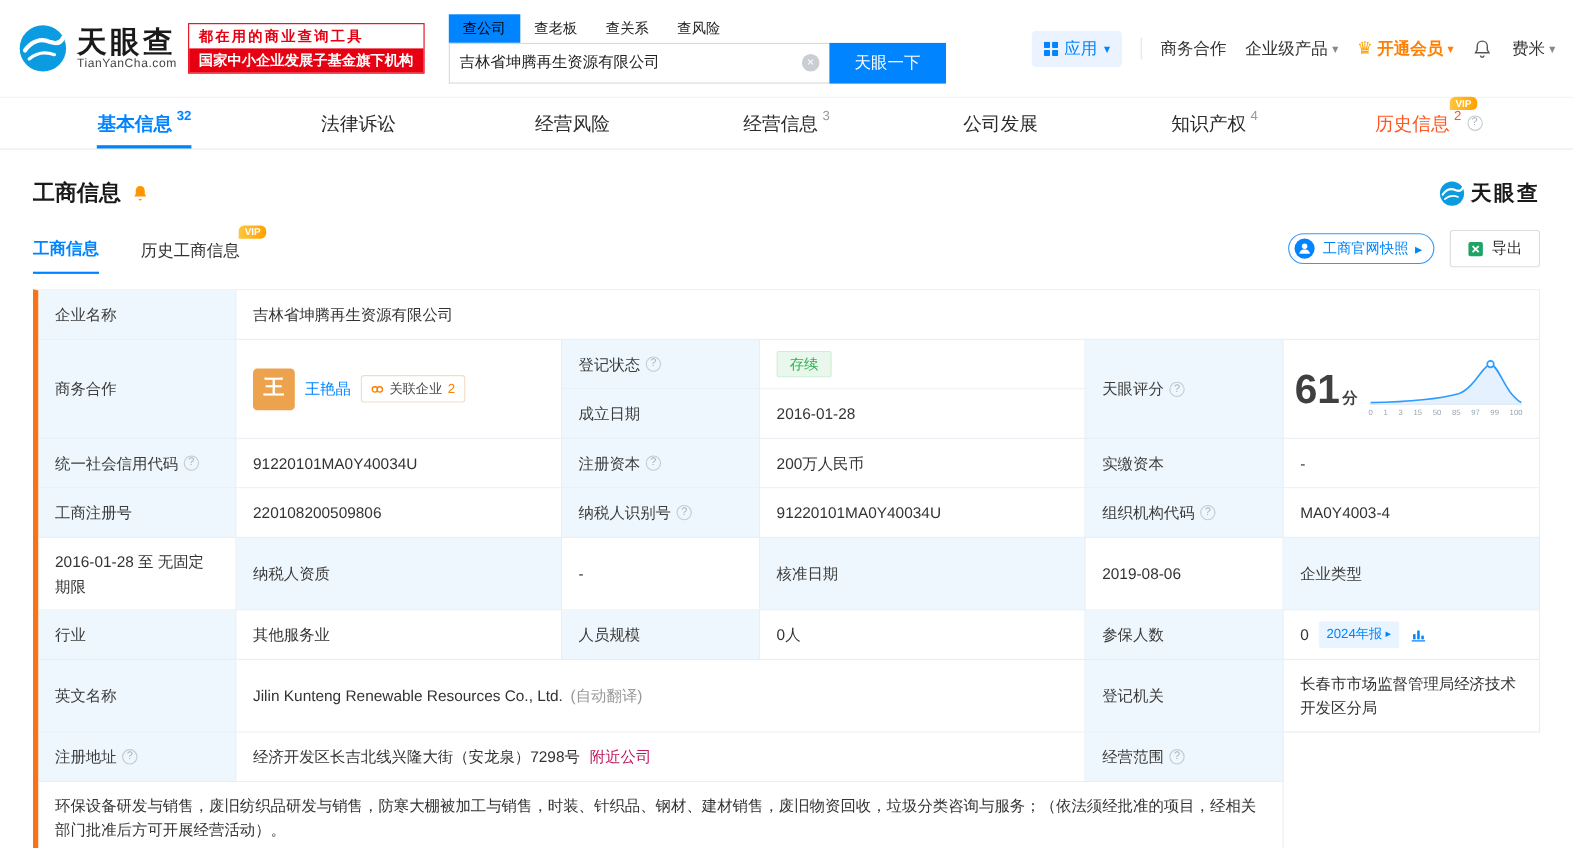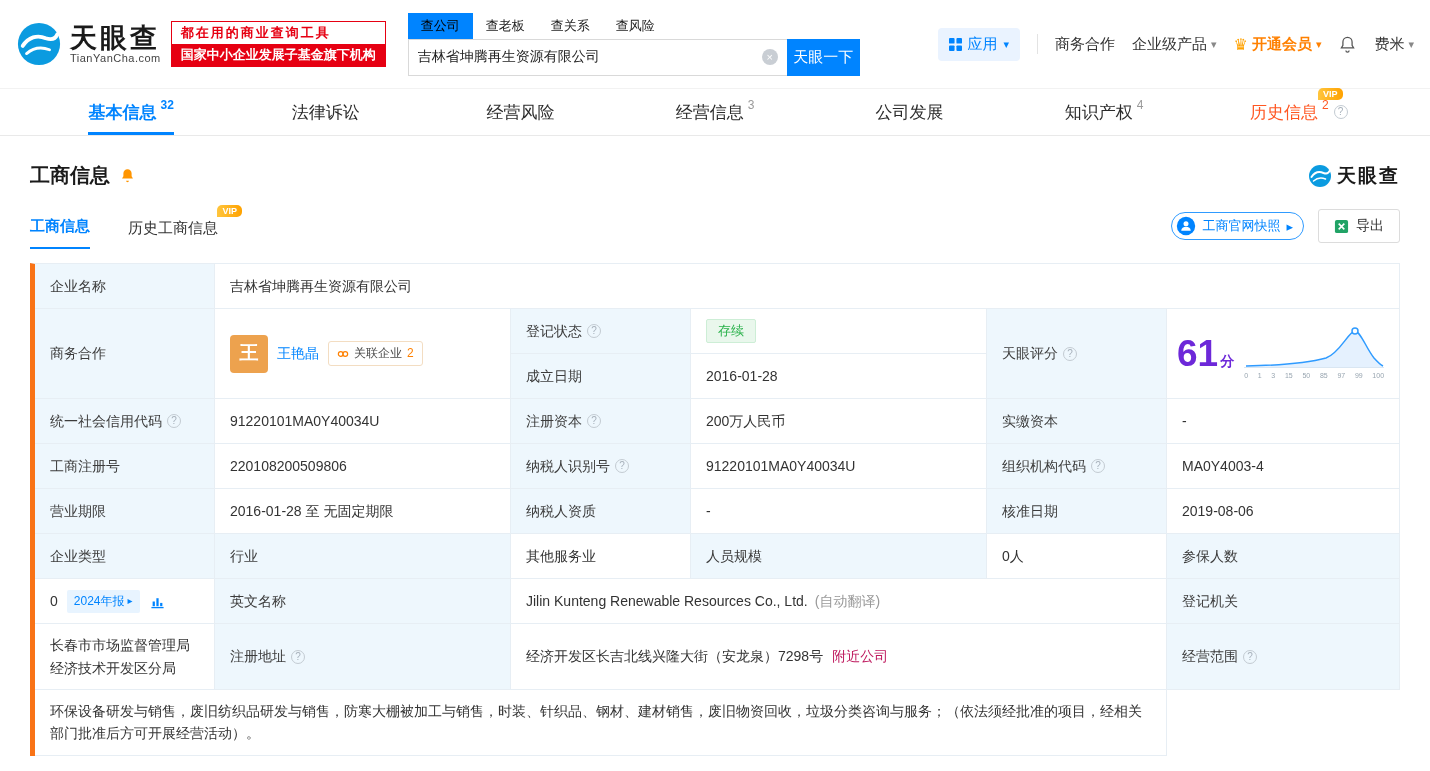--- a/index.html
+++ b/index.html
@@ -16,21 +16,21 @@
 .slogan-l1 { color:#e60012; padding:2px 9px; letter-spacing:2px; }
 .slogan-l2 { background:#e60012; color:#fff; padding:2px 9px; }
 .search-area { margin-left:22px; width:452px; }
 .search-tabs { display:flex; font-size:13px; }
 .search-tab { padding:4px 13px; color:#222; cursor:pointer; }
 .search-tab.active { background:#0084ff; color:#000000; }
 .search-row { display:flex; height:37px; }
 .search-box { flex:1; display:flex; align-items:center; border:1px solid #d9d9d9; border-right:none; padding:0 9px; background:#fff; }
 .search-box input { border:none; outline:none; flex:1; font-size:14px; color:#222; font-family:inherit; }
 .clear-icon { width:16px; height:16px; border-radius:50%; background:#c9ced4; color:#fff; font-size:11px; line-height:16px; text-align:center; cursor:pointer; }
-.search-btn { width:73px; background:#0084ff; color:#fff; border:none; font-size:15px; cursor:pointer; font-family:inherit; }
+.search-btn { width:106px; background:#0084ff; color:#fff; border:none; font-size:15px; cursor:pointer; font-family:inherit; }
 .top-right { margin-left:auto; display:flex; align-items:center; gap:17px; font-size:15px; white-space:nowrap; }
 .apps-chip { display:flex; align-items:center; gap:6px; background:#eaf3ff; color:#0084ff; padding:7px 11px; border-radius:4px; cursor:pointer; }
 .v-divider { width:1px; height:20px; background:#e3e3e3; }
 .nav-item { color:#333; cursor:pointer; display:flex; align-items:center; gap:4px; }
 .caret { font-size:11px; color:#888; }
 .apps-chip .caret { color:#0084ff; }
 .vip-link { color:#ff8000; font-weight:bold; display:flex; align-items:center; gap:4px; cursor:pointer; }
 .vip-link .caret { color:#ff8000; }
 .crown { color:#ffa200; font-size:16px; }
 .bell-btn { cursor:pointer; display:flex; }
@@ -71,21 +71,21 @@
 .sp5 { grid-column:span 5; }
 .sp3 { grid-column:span 3; }
 .rw2 { grid-row:span 2; }
 .rep-cell { gap:9px; }
 .avatar { width:38px; height:38px; border-radius:4px; background:#eda24e; color:#fff; font-size:19px; font-weight:bold; display:flex; align-items:center; justify-content:center; cursor:pointer; flex:none; }
 .rep-name { color:#0084ff; cursor:pointer; }
 .rel-badge { display:inline-flex; align-items:center; gap:5px; border:1px solid #f3ddc2; border-radius:3px; padding:2px 8px; font-size:12px; color:#4a4a4a; cursor:pointer; background:#fff; }
 .rel-count { color:#ff8000; }
 .status-badge { background:#e9f7ec; color:#2bb24c; border:1px solid #cdeed6; border-radius:2px; padding:2px 11px; font-size:13px; line-height:1.4; }
 .score-cell { gap:10px; padding:4px 10px; }
-.score-num { color:#6d28d9; font-size:37px; font-weight:bold; line-height:1; white-space:nowrap; flex:none; }
+.score-num { color:#404040; font-size:37px; font-weight:bold; line-height:1; white-space:nowrap; flex:none; }
 .score-unit { font-size:14px; font-weight:bold; margin-left:2px; }
 .score-chart { display:flex; flex-direction:column; }
 .ticks { font-size:7px; color:#98a5b0; display:flex; justify-content:space-between; width:140px; letter-spacing:0; }
 .annual-badge { background:#e8f4ff; color:#0084ff; font-size:12px; border-radius:2px; padding:2px 7px; margin-left:9px; cursor:pointer; display:inline-flex; align-items:center; gap:3px; }
 .annual-badge .arrow { font-size:10px; }
 .insight-icon { margin-left:10px; display:flex; cursor:pointer; }
 .gray-note { color:#999; margin-left:7px; }
 .blue-link { color:#be185d; margin-left:9px; cursor:pointer; white-space:nowrap; }
 .scope-text { display:block; }
 </style>
@@ -353,23 +353,20 @@
       <span>91220101MA0Y40034U</span>
     </div>
   <div class="cell label">
     <span>组织机构代码</span>
     <span class="help">?</span>
   </div>
   <div class="cell value">
       <span>MA0Y4003-4</span>
     </div>
 
-  <div class="cell label">
-      <span>营业期限</span>
-    </div>
   <div class="cell value">
       <span>2016-01-28 至 无固定期限</span>
     </div>
   <div class="cell label">
       <span>纳税人资质</span>
     </div>
   <div class="cell value">
       <span>-</span>
     </div>
   <div class="cell label">

